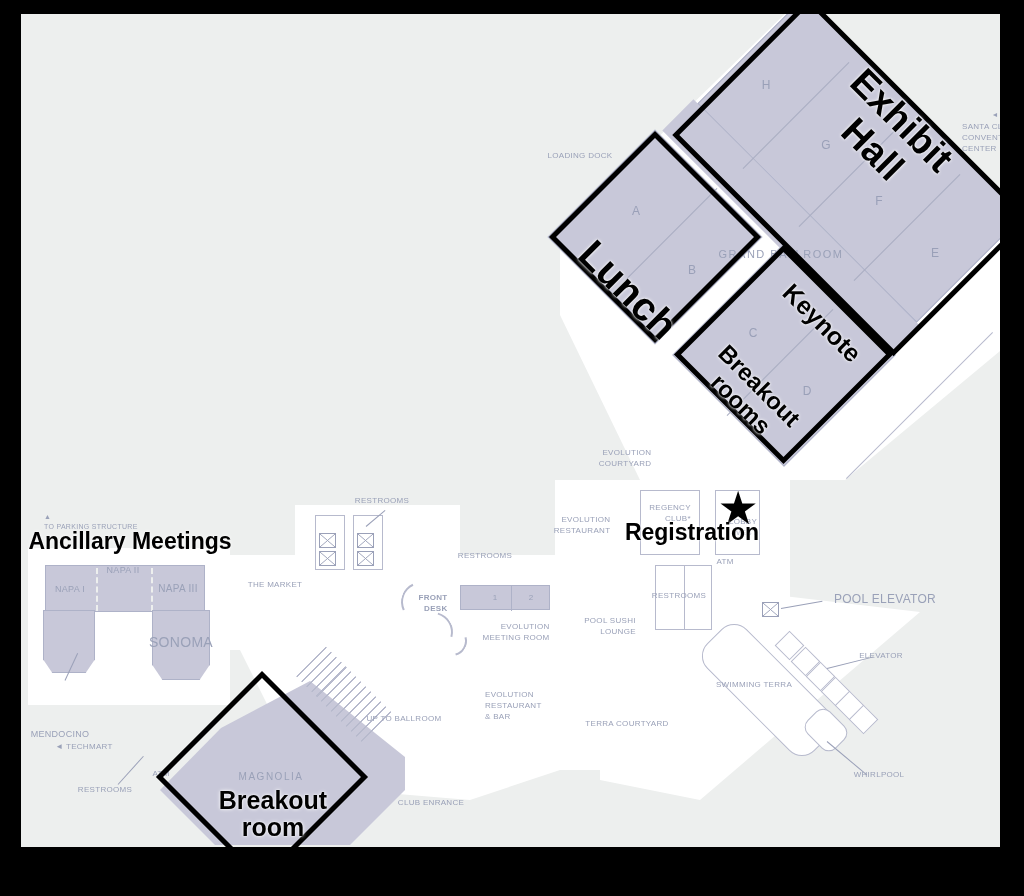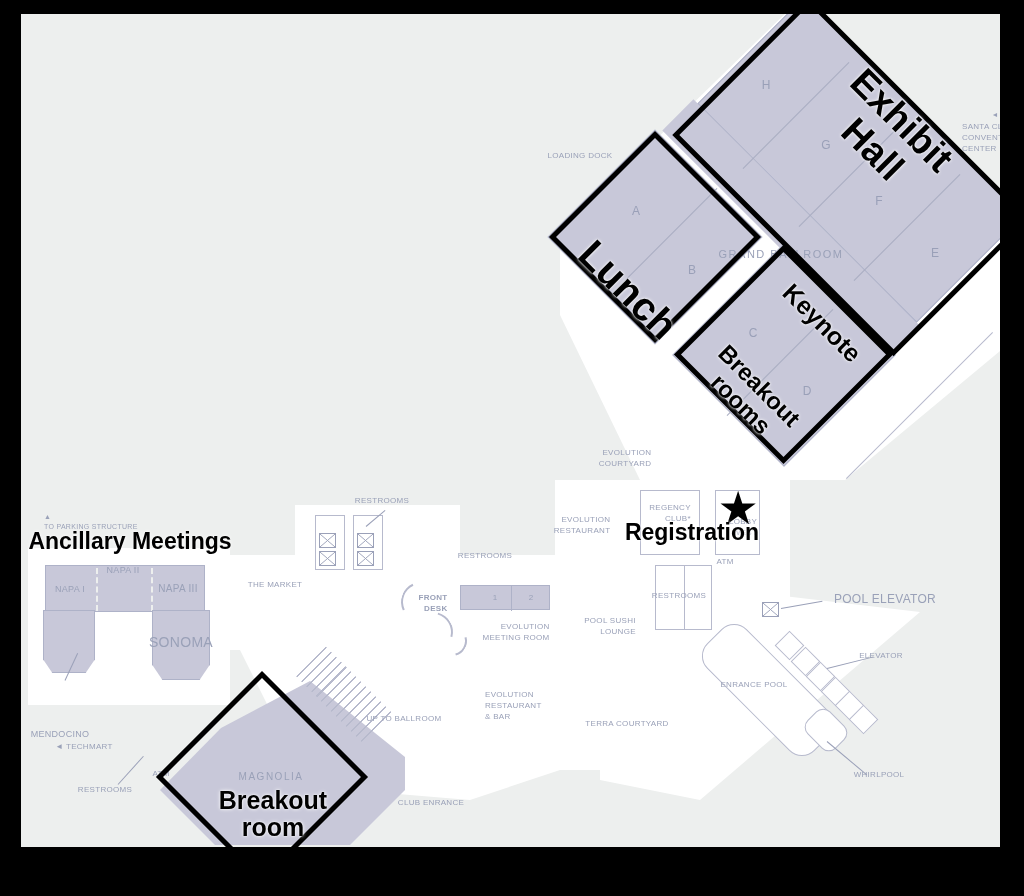--- a/index.html
+++ b/index.html
@@ -143,21 +143,21 @@
     <div class="map-label" style="font-size: 8px; left: 649px; top: 499px; transform: translate(-50%, -50%);">REGENCY
 CLUB*</div>
     <div class="map-label" style="font-size: 8px; left: 722px; top: 513px; transform: translate(-50%, -50%);">LOBBY
 WEST</div>
     <div class="map-label" style="font-size: 8px; left: 704px; top: 548px; transform: translate(-50%, -50%);">ATM</div>
     <div class="map-label" style="font-size: 8px; left: 658px; top: 582px; transform: translate(-50%, -50%);">RESTROOMS</div>
     <div class="map-label" style="font-size: 8px; left: 589px; top: 612px; transform: translate(-50%, -50%);">POOL SUSHI
 LOUNGE</div>
     <div class="map-label" style="font-size: 12px; left: 864px; top: 585px; transform: translate(-50%, -50%);">POOL ELEVATOR</div>
     <div class="map-label" style="font-size: 8px; left: 860px; top: 642px; transform: translate(-50%, -50%);">ELEVATOR</div>
-    <div class="map-label" style="font-size: 8px; left: 733px; top: 671px; transform: translate(-50%, -50%);">ENRANCE POOL</div>
+    <div class="map-label" style="font-size: 8px; left: 733px; top: 671px; transform: translate(-50%, -50%);">SWIMMING TERRA</div>
     <div class="map-label" style="font-size: 8px; left: 606px; top: 710px; transform: translate(-50%, -50%);">TERRA COURTYARD</div>
     <div class="map-label" style="font-size: 8px; left: 464px; top: 675px; text-align: left;">EVOLUTION
 RESTAURANT
 &amp; BAR</div>
     <div class="map-label" style="font-size: 8px; left: 383px; top: 705px; transform: translate(-50%, -50%);">UP TO BALLROOM</div>
     <div class="map-label" style="font-size: 8px; left: 858px; top: 761px; transform: translate(-50%, -50%);">WHIRLPOOL</div>
     <div class="map-label" style="font-size: 8px; left: 410px; top: 789px; transform: translate(-50%, -50%);">CLUB ENRANCE</div>
     <div class="map-label" style="font-size: 8px; left: 63px; top: 733px; transform: translate(-50%, -50%);">◄ TECHMART</div>
     <div class="map-label" style="font-size: 8px; left: 84px; top: 776px; transform: translate(-50%, -50%);">RESTROOMS</div>
     <div class="map-label" style="font-size: 8px; left: 140px; top: 760px; transform: translate(-50%, -50%);">ATM</div>

